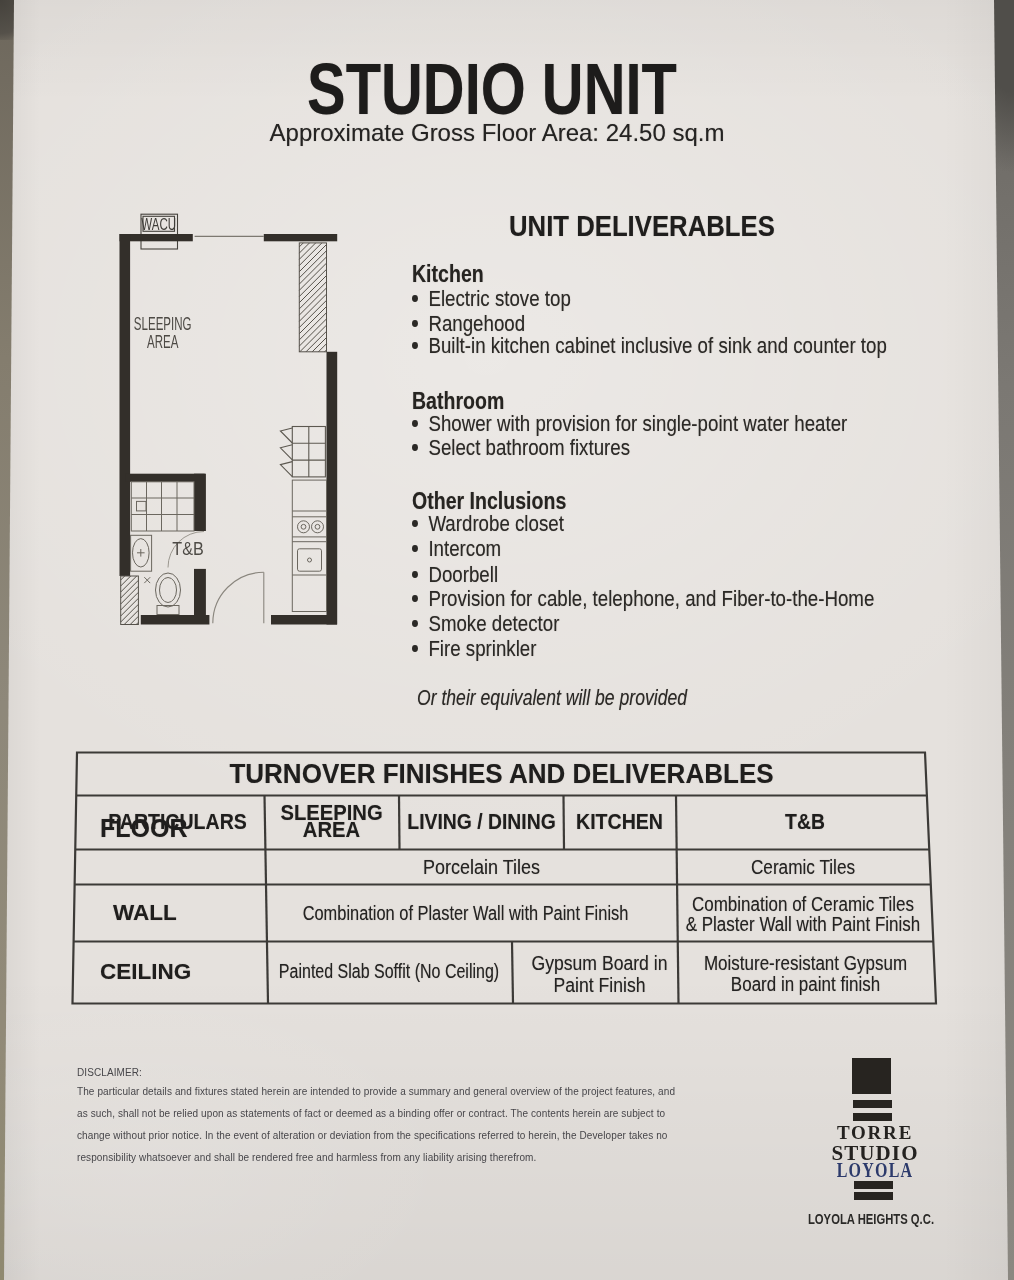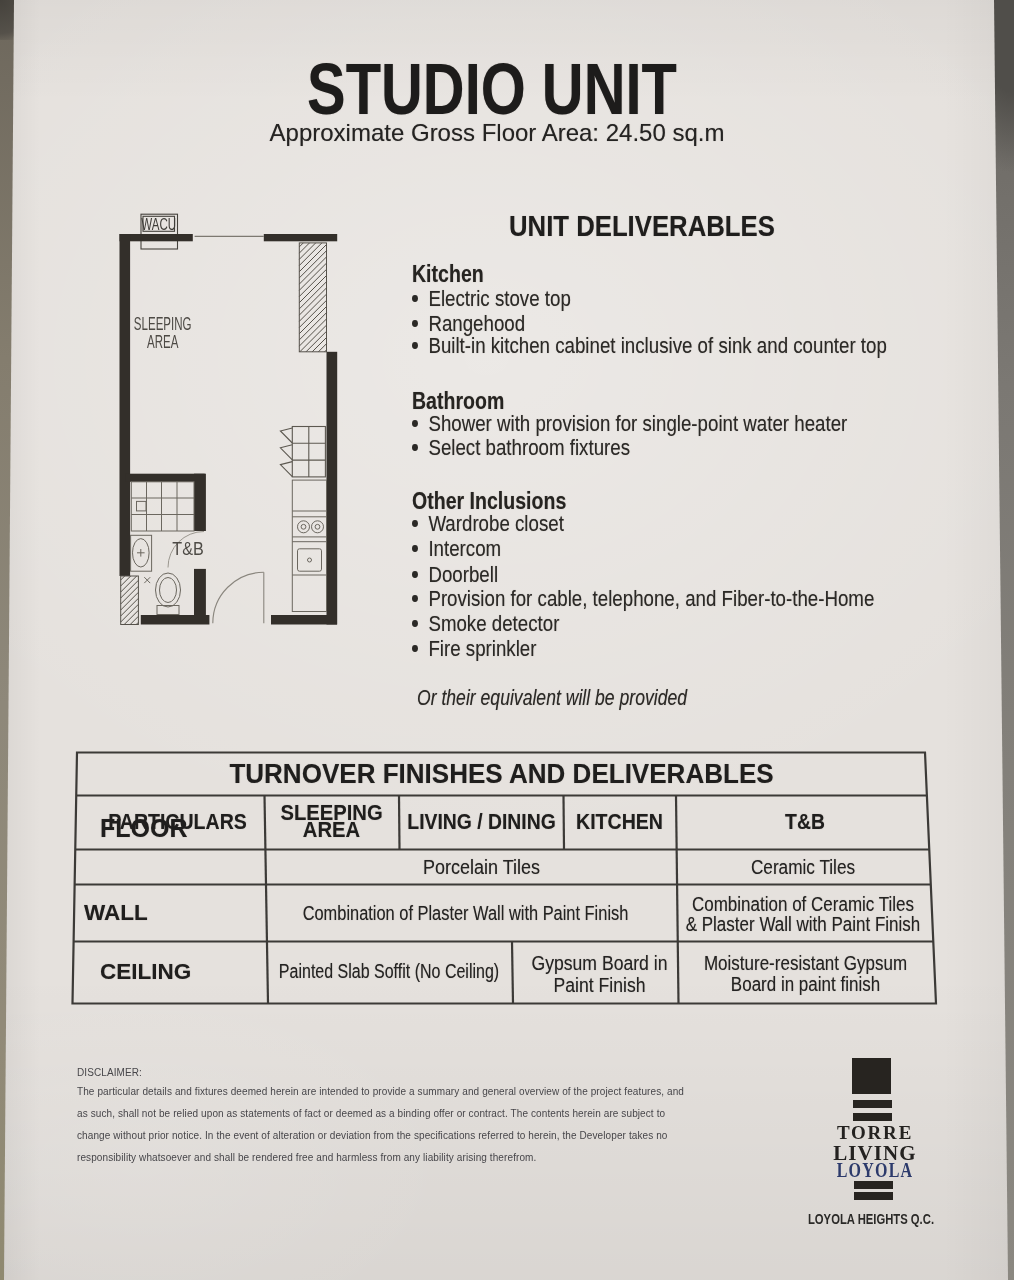--- a/index.html
+++ b/index.html
@@ -174,38 +174,38 @@
 <div class="tt tc" style="left:77px;top:761px;width:849px;font-size:27px;font-weight:bold;color:#1f1e1d;transform:scaleX(0.964)">TURNOVER FINISHES AND DELIVERABLES</div>
 <div class="tt tc hb" style="left:84px;top:812px;width:187px;transform:scaleX(0.909)">PARTICULARS</div>
 <div class="tt tc hb" style="left:264px;top:803px;width:135px;transform:scaleX(0.94)">SLEEPING</div>
 <div class="tt tc hb" style="left:264px;top:820px;width:135px;transform:scaleX(0.94)">AREA</div>
 <div class="tt tc hb" style="left:399px;top:812px;width:165px;transform:scaleX(0.90)">LIVING / DINING</div>
 <div class="tt tc hb" style="left:563px;top:812px;width:113px;transform:scaleX(0.91)">KITCHEN</div>
 <div class="tt tc hb" style="left:676px;top:812px;width:258px;transform:scaleX(0.90)">T&amp;B</div>
 <div class="tt hb" style="left:100px;top:816px;font-size:25px;transform:scaleX(1);transform-origin:0 50%">FLOOR</div>
 <div class="tt tc cb" style="left:276px;top:857px;width:411px;transform:scaleX(0.90)">Porcelain Tiles</div>
 <div class="tt tc cb" style="left:678px;top:857px;width:250px;transform:scaleX(0.86)">Ceramic Tiles</div>
-<div class="tt hb" style="left:84px;top:902px;font-size:22.5px;transform:scaleX(1);transform-origin:0 50%">WALL</div>
+<div class="tt hb" style="left:113px;top:902px;font-size:22.5px;transform:scaleX(1);transform-origin:0 50%">WALL</div>
 <div class="tt tc cb" style="left:260px;top:903px;width:411px;transform:scaleX(0.82)">Combination of Plaster Wall with Paint Finish</div>
 <div class="tt tc cb" style="left:653px;top:894px;width:300px;transform:scaleX(0.85)">Combination of Ceramic Tiles</div>
 <div class="tt tc cb" style="left:653px;top:914px;width:300px;transform:scaleX(0.85)">&amp; Plaster Wall with Paint Finish</div>
 <div class="tt hb" style="left:100px;top:961px;font-size:22.5px;transform:scaleX(1);transform-origin:0 50%">CEILING</div>
 <div class="tt tc cb" style="left:219px;top:961px;width:340px;transform:scaleX(0.80)">Painted Slab Soffit (No Ceiling)</div>
 <div class="tt tc cb" style="left:517px;top:953px;width:165px;transform:scaleX(0.88)">Gypsum Board in</div>
 <div class="tt tc cb" style="left:517px;top:975px;width:165px;transform:scaleX(0.88)">Paint Finish</div>
 <div class="tt tc cb" style="left:678px;top:953px;width:255px;transform:scaleX(0.85)">Moisture-resistant Gypsum</div>
 <div class="tt tc cb" style="left:678px;top:974px;width:255px;transform:scaleX(0.85)">Board in paint finish</div>
 
 <div class="disc" style="top:1068px">DISCLAIMER:</div>
-<div class="disc" style="top:1087px">The particular details and fixtures deemed herein are intended to provide a summary and general overview of the project features, and</div>
+<div class="disc" style="top:1087px">The particular details and fixtures stated herein are intended to provide a summary and general overview of the project features, and</div>
 <div class="disc" style="top:1109px">as such, shall not be relied upon as statements of fact or deemed as a binding offer or contract. The contents herein are subject to</div>
 <div class="disc" style="top:1131px">change without prior notice. In the event of alteration or deviation from the specifications referred to herein, the Developer takes no</div>
 <div class="disc" style="top:1153px">responsibility whatsoever and shall be rendered free and harmless from any liability arising therefrom.</div>
 
 <div class="lg" style="left:852px;top:1058px;width:39px;height:36px"></div>
 <div class="lg" style="left:853px;top:1100px;width:39px;height:8px"></div>
 <div class="lg" style="left:853px;top:1113px;width:39px;height:8px"></div>
 <div class="lgt" style="top:1122.5px;font-size:19px;letter-spacing:1.8px">TORRE</div>
-<div class="lgt" style="top:1143px;font-size:21px;letter-spacing:1.1px">LIVING</div>
+<div class="lgt" style="top:1143px;font-size:21px;letter-spacing:1.1px">STUDIO</div>
 <div class="lgt" style="top:1160px;font-size:20px;letter-spacing:1.5px;color:#2c3a6b;transform:scaleX(0.8)">LOYOLA</div>
 <div class="lg" style="left:854px;top:1181px;width:39px;height:8px"></div>
 <div class="lg" style="left:854px;top:1192px;width:39px;height:8px"></div>
 <div class="lgt" style="top:1212px;font-size:14px;letter-spacing:0px;font-family:'Liberation Sans',sans-serif;color:#2a2927;transform:scaleX(0.805);left:759px">LOYOLA HEIGHTS Q.C.</div>
 
 </body></html>

